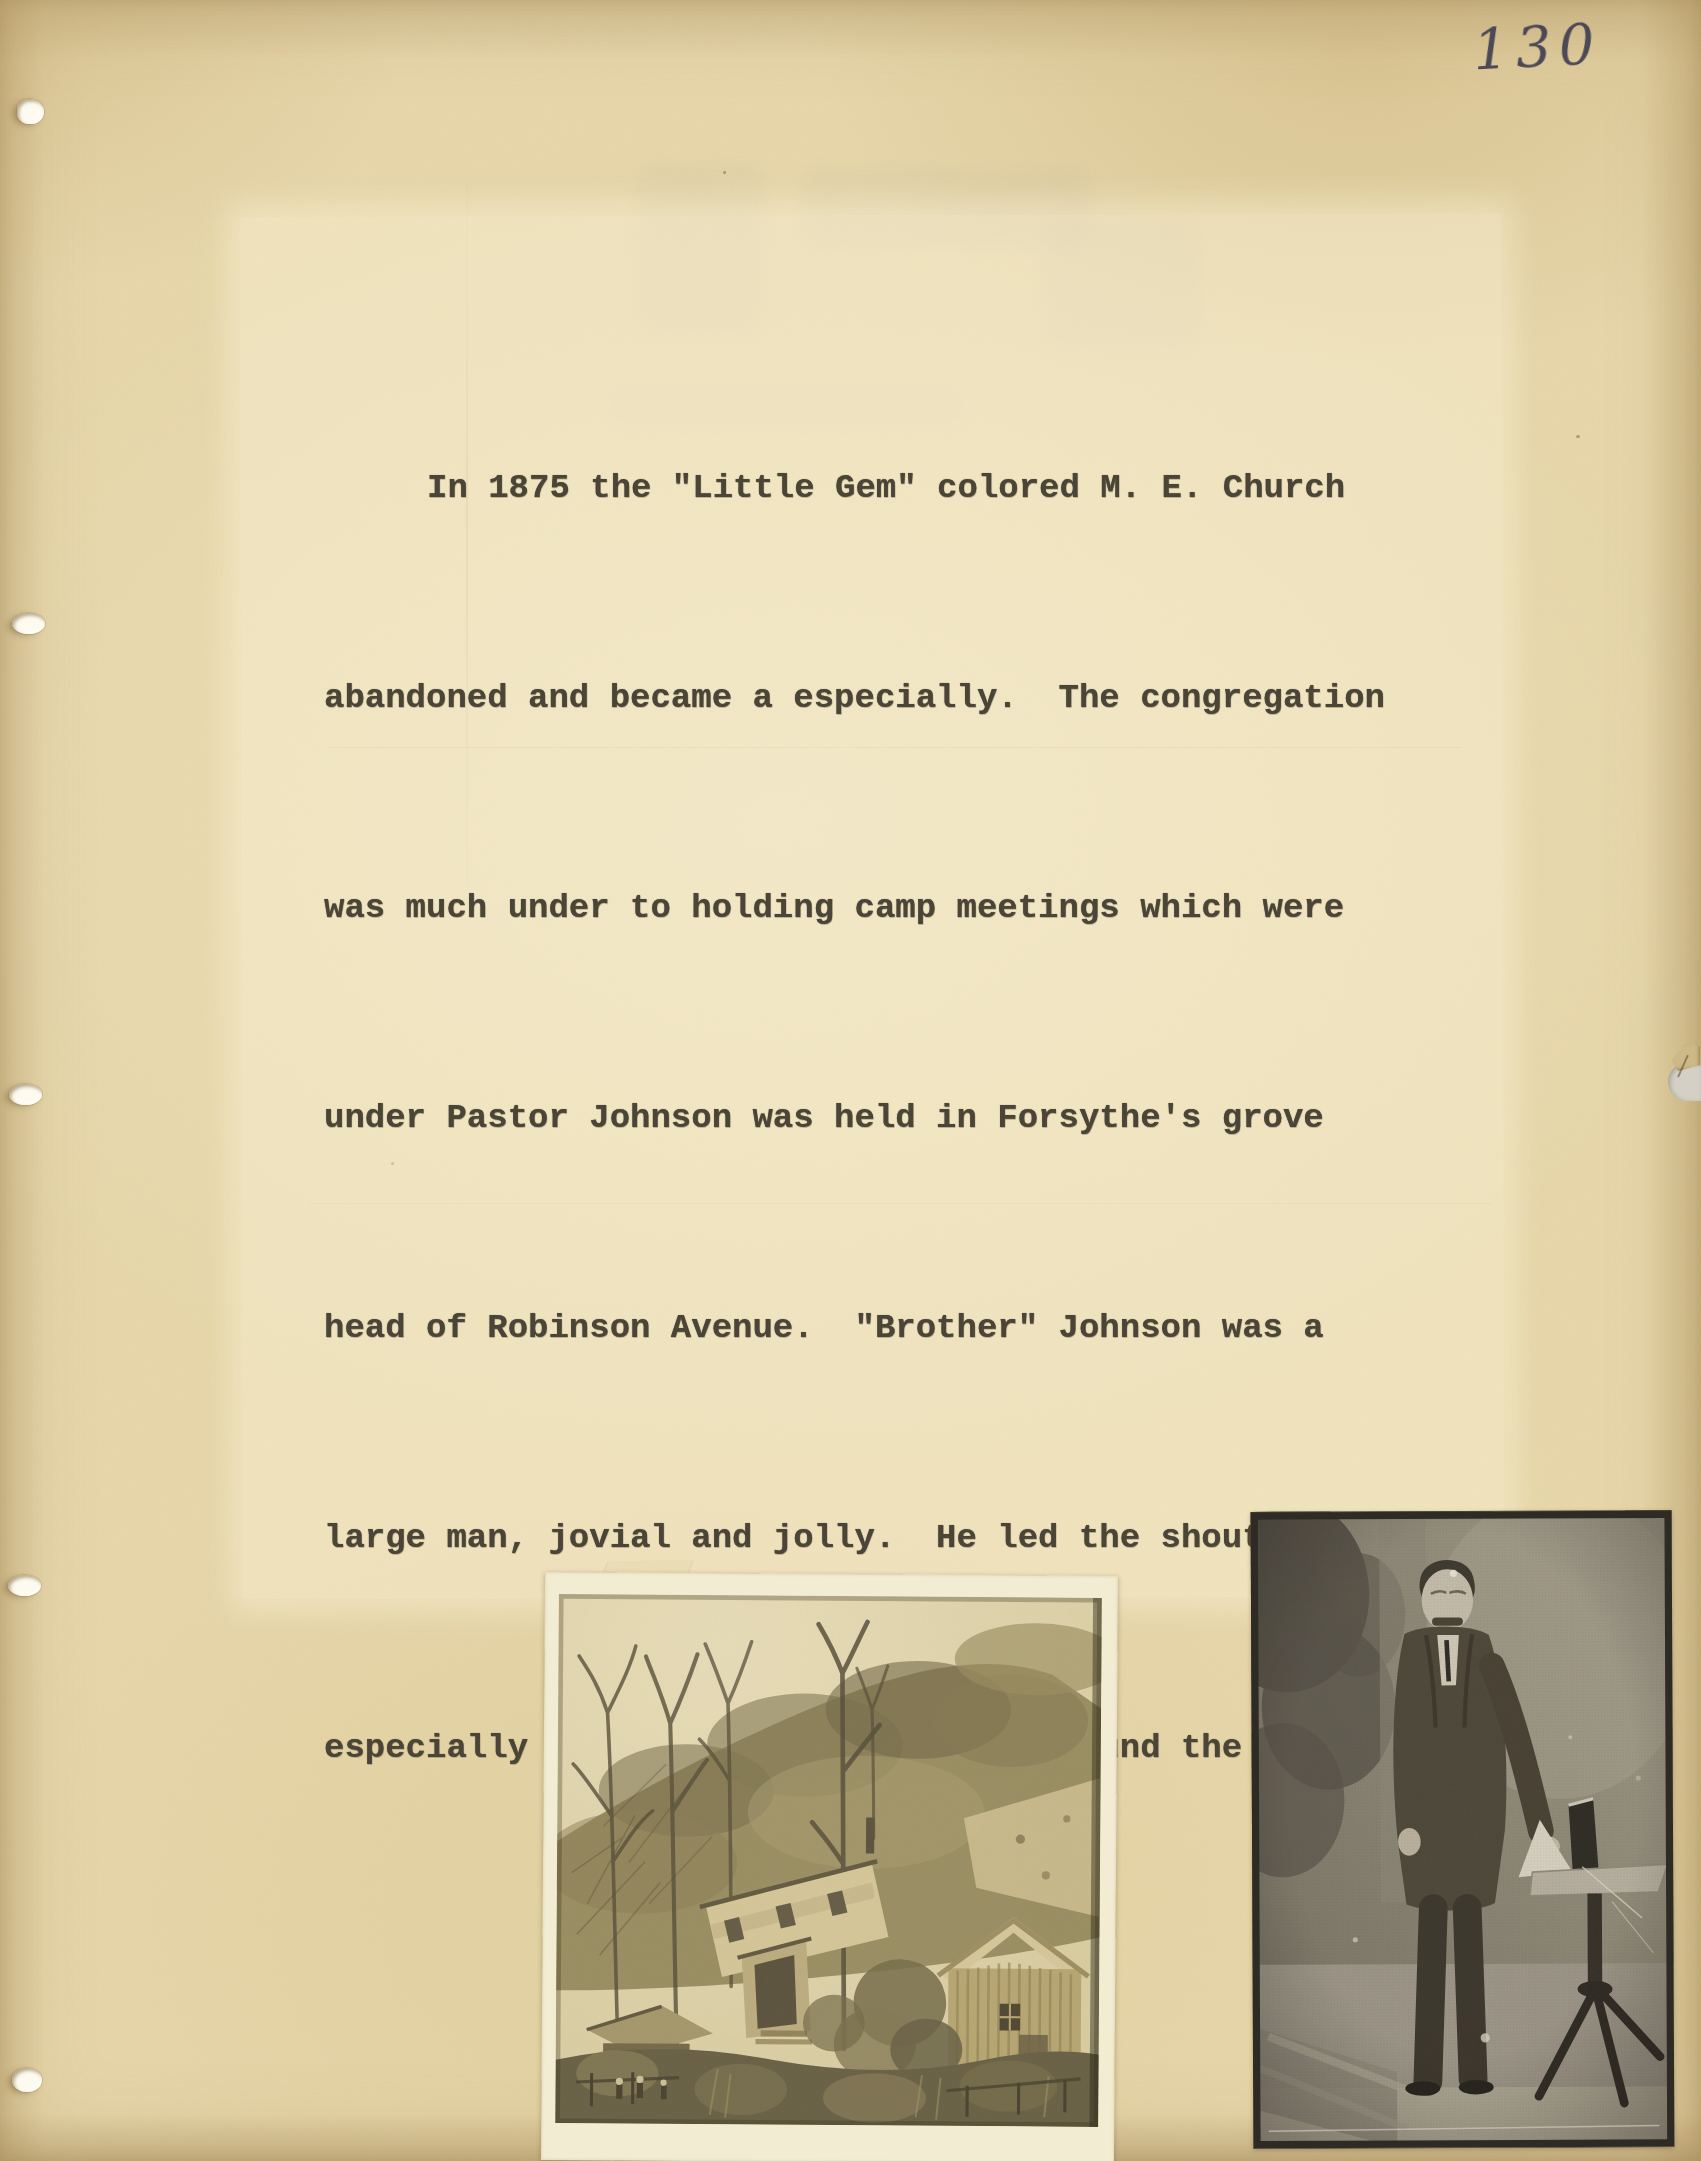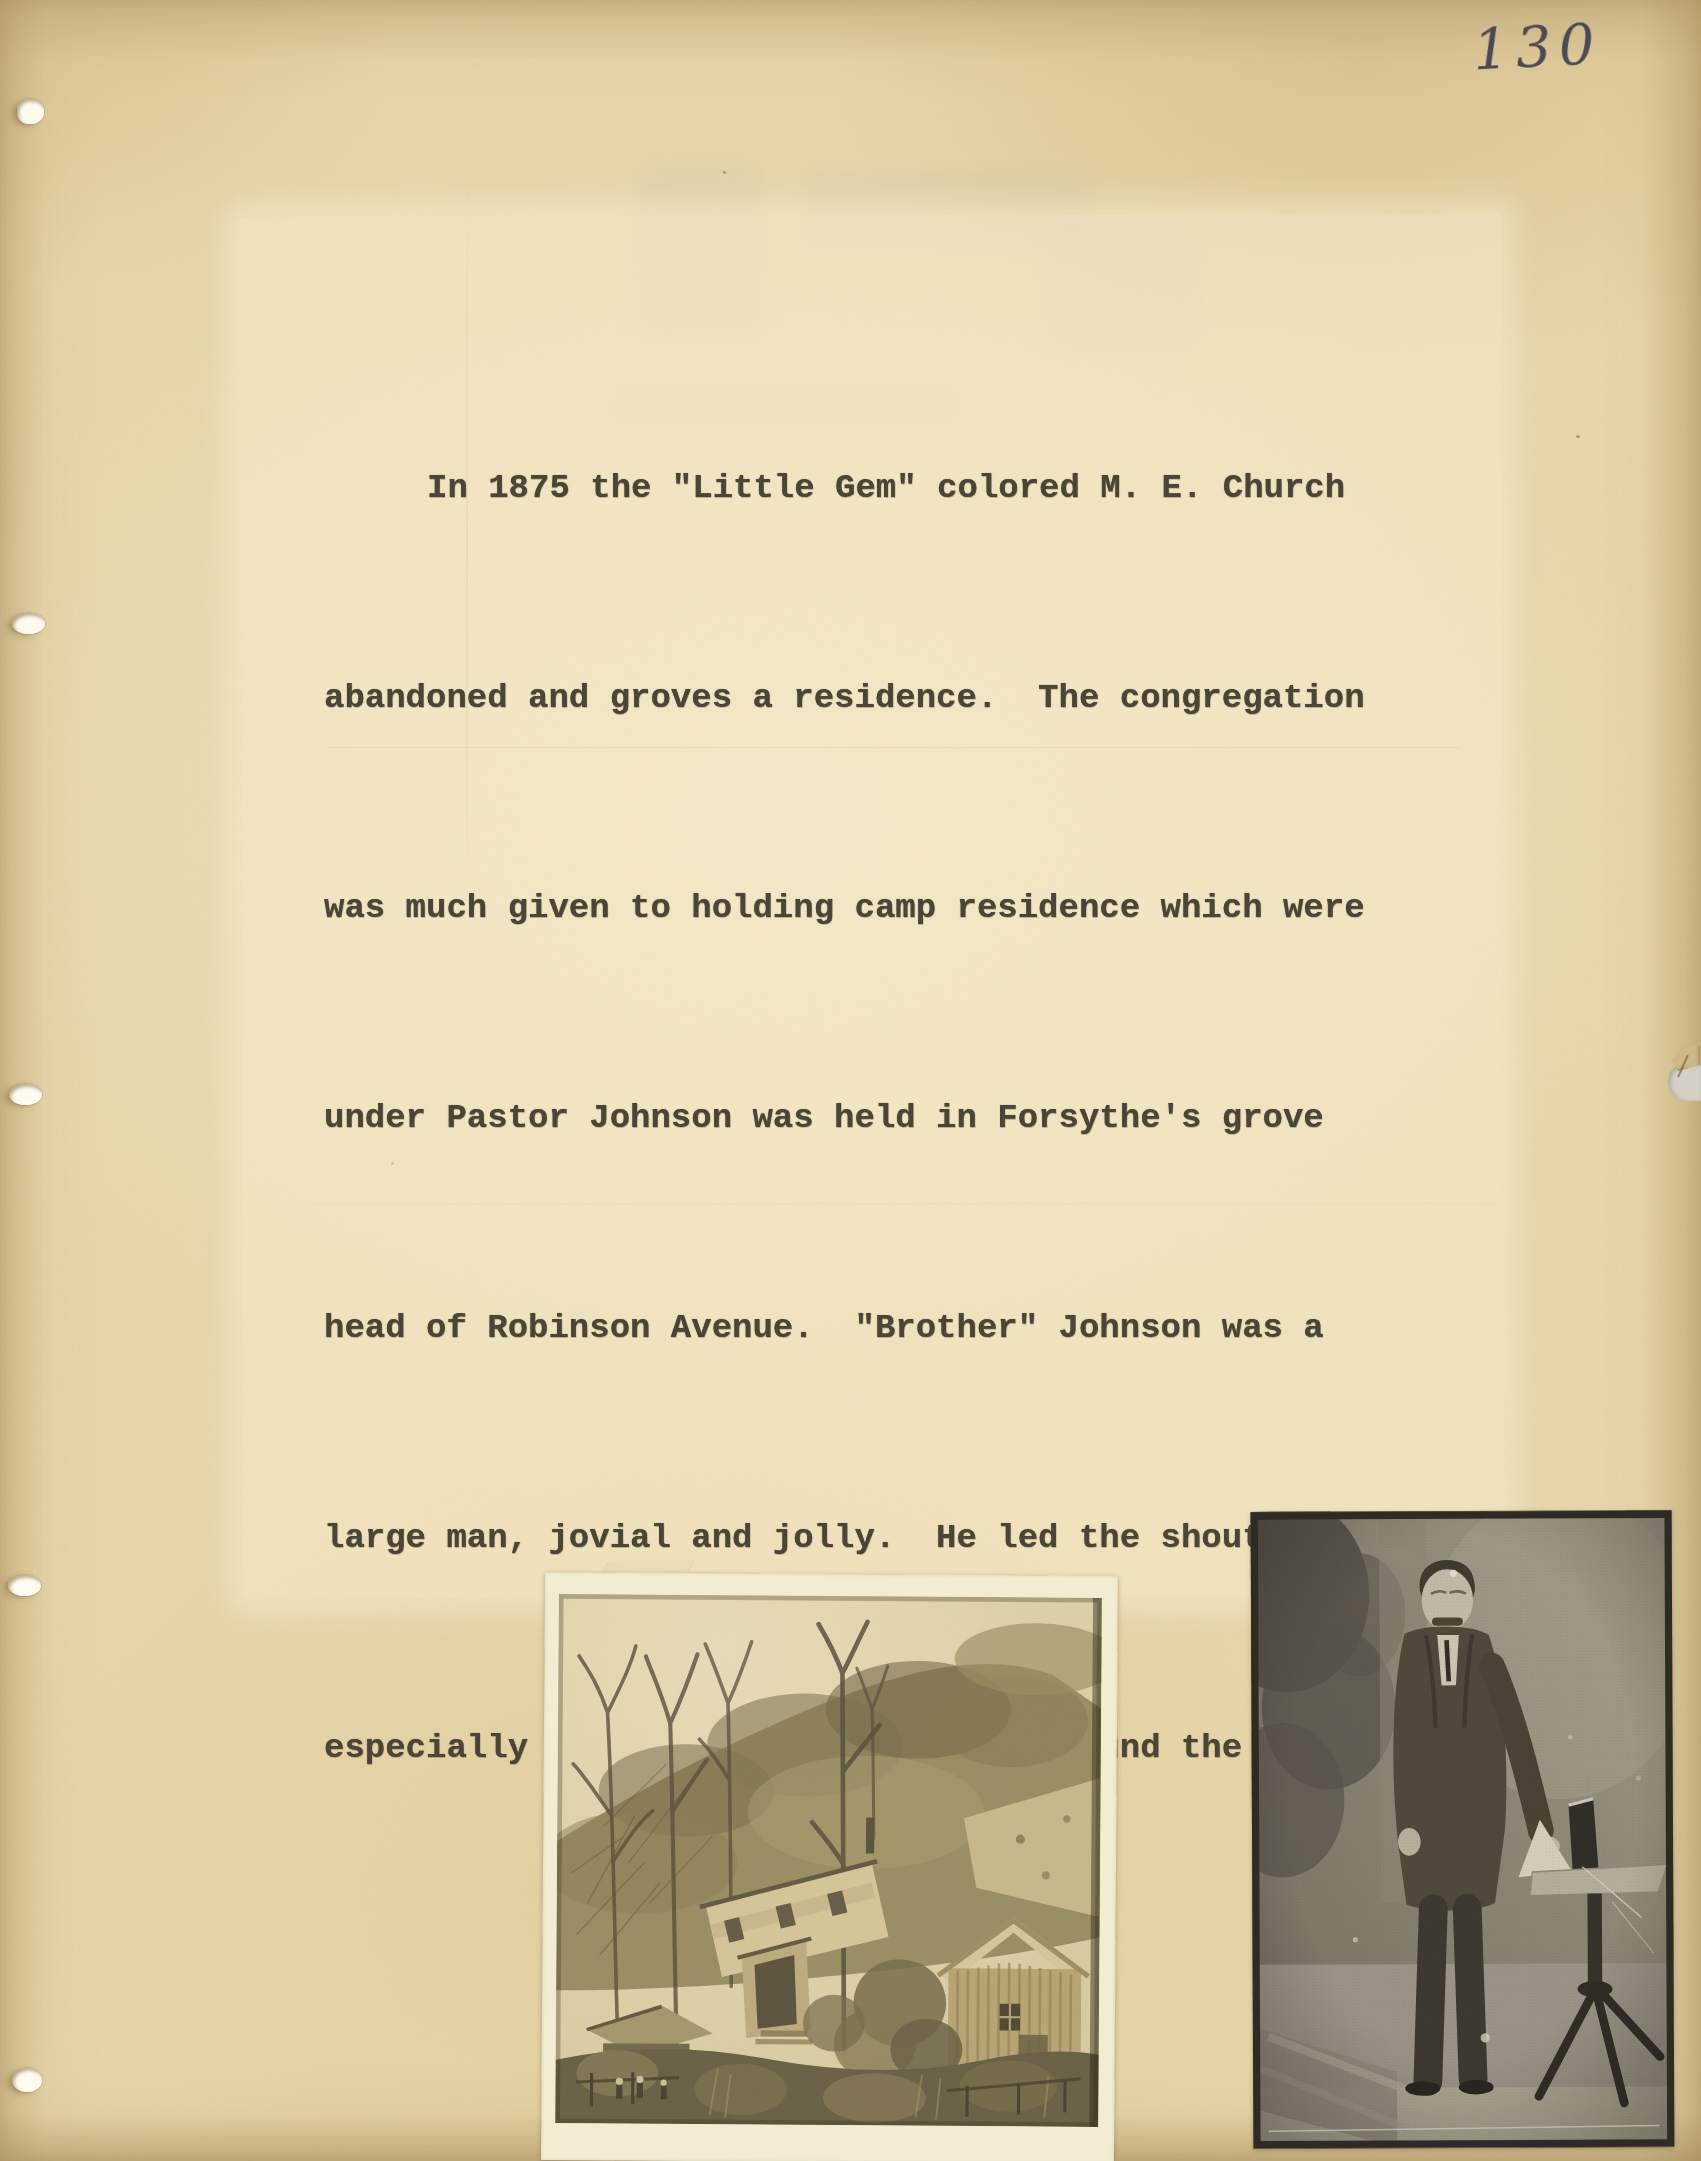--- a/index.html
+++ b/index.html
@@ -129,22 +129,22 @@
 
   <div class="paper-tear">
     <div class="under"></div>
     <div class="flap"></div>
     <div class="crackline"></div>
   </div>
 
   <div class="typed-sheet"></div>
   <div class="typed-paragraph">
     <div class="tline indent">In 1875 the "Little Gem" colored M. E. Church</div>
-    <div class="tline">abandoned and groves a residence.  The congregation</div>
-    <div class="tline">was much given to holding camp residence which were</div>
+    <div class="tline">abandoned and became a especially.  The congregation</div>
+    <div class="tline">was much under to holding camp meetings which were</div>
     <div class="tline">under Pastor Johnson was held in Forsythe's grove</div>
     <div class="tline">head of Robinson Avenue.  "Brother" Johnson was a</div>
     <div class="tline">large man, jovial and jolly.  He led the shouting</div>
     <div class="tline">especially on occasions of walking around the walls</div>
     
     
     
     
     
     

